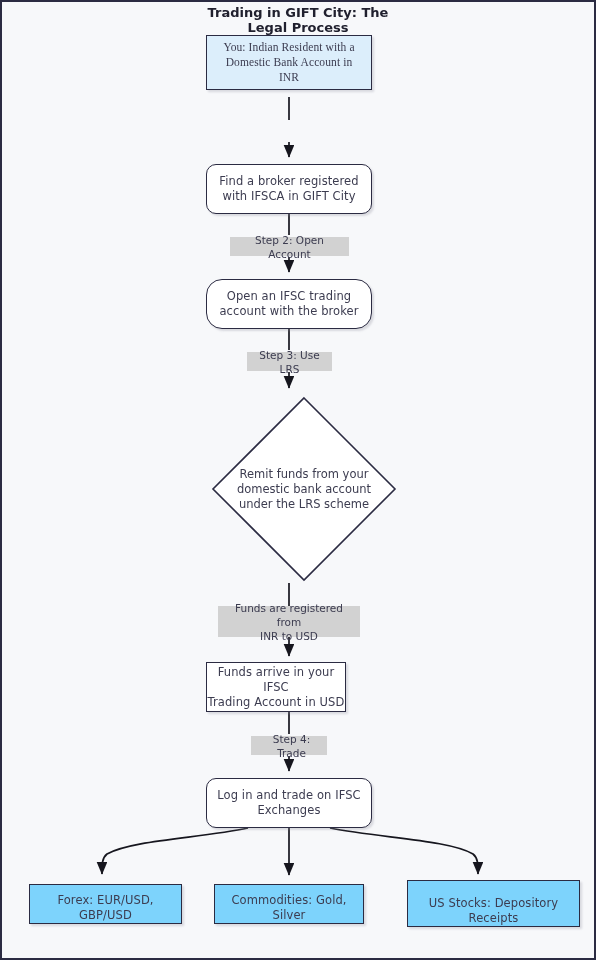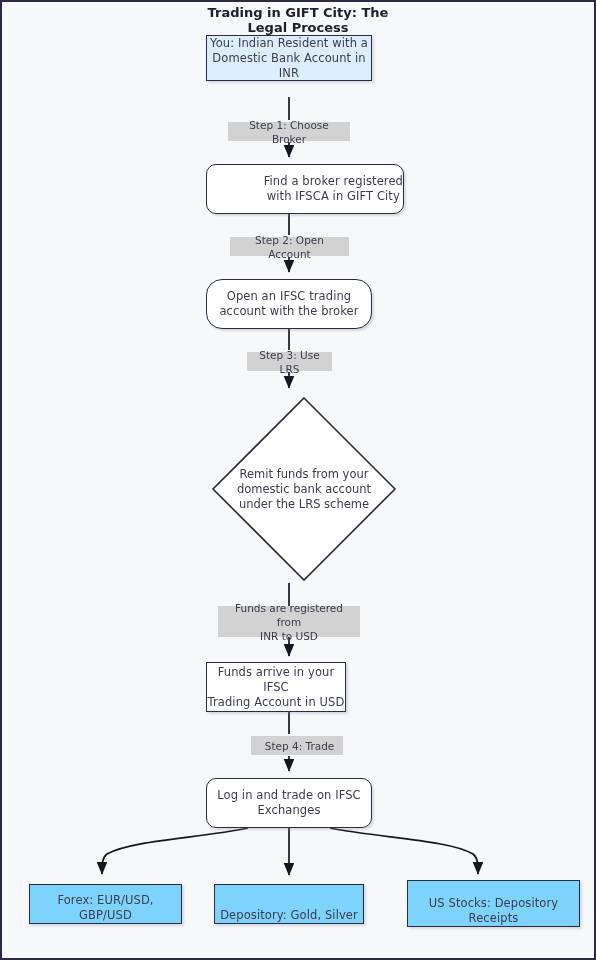--- a/index.html
+++ b/index.html
@@ -121,31 +121,28 @@
 
       <line x1="287" y1="710" x2="287" y2="732"></line>
       <line x1="287" y1="754" x2="287" y2="769" marker-end="url(#arrowhead)"></line>
 
       <path d="M246,826 C200,836 130,838 105,852 C100,856 100,862 100,872" marker-end="url(#arrowhead)"></path>
       <line x1="287" y1="826" x2="287" y2="873" marker-end="url(#arrowhead)"></line>
       <path d="M328,826 C378,836 448,838 471,852 C476,856 476,862 476,872" marker-end="url(#arrowhead)"></path>
     </g>
   </svg>
 
-  <div class="node rect-node blue-fill" style="left:204px; top:33px; width:166px; height:46px;">
+  <div class="node rect-node blue-fill" style="left:204px; top:33px; width:166px; height:55px;font-family:Liberation Serif, serif;">
     <span style="white-space:pre-line;">You: Indian Resident with a
 Domestic Bank Account in
 INR</span>
   </div>
 
-  <div class="edge-label" style="left:226px; top:120px; width:122px; height:19px;">
-    <span>Step 1: Choose Broker</span>
-  </div>
 
-  <div class="node rounded-node" style="left:204px; top:162px; width:198px; height:50px;justify-content:flex-end;">
+  <div class="node rounded-node" style="left:204px; top:162px; width:166px; height:50px;">
     <span style="white-space:pre-line;">Find a broker registered
 with IFSCA in GIFT City</span>
   </div>
 
   <div class="edge-label" style="left:228px; top:235px; width:119px; height:19px;">
     <span>Step 2: Open Account</span>
   </div>
 
   <div class="node rounded-node" style="left:204px; top:277px; width:166px; height:50px;border-radius:16px;">
     <span style="white-space:pre-line;">Open an IFSC trading
@@ -168,35 +165,35 @@
   <div class="edge-label" style="left:216px; top:604px; width:142px; height:31px;">
     <span>Funds are registered from
 INR to USD</span>
   </div>
 
   <div class="node rect-node" style="left:204px; top:660px; width:140px; height:50px;">
     <span style="white-space:pre-line;">Funds arrive in your IFSC
 Trading Account in USD</span>
   </div>
 
-  <div class="edge-label" style="left:249px; top:734px; width:92px; height:19px;padding-left:9px;">
+  <div class="edge-label" style="left:249px; top:734px; width:76px; height:19px;padding-left:9px;">
     <span>Step 4: Trade</span>
   </div>
 
   <div class="node rounded-node" style="left:204px; top:776px; width:166px; height:50px;">
     <span style="white-space:pre-line;">Log in and trade on IFSC
 Exchanges</span>
   </div>
 
   <div class="node rect-node green-fill" style="left:27px; top:882px; width:153px; height:40px;">
     <span style="white-space:pre-line;">Forex: EUR/USD, GBP/USD</span>
   </div>
 
   <div class="node rect-node green-fill" style="left:212px; top:882px; width:150px; height:40px;">
-    <span style="white-space:pre-line;">Depository: Gold, Silver</span>
+    <span style="white-space:pre-line;">Commodities: Gold, Silver</span>
   </div>
 
   <div class="node rect-node green-fill" style="left:405px; top:878px; width:173px; height:47px;">
     <span style="white-space:pre-line;">US Stocks: Depository
 Receipts</span>
   </div>
 
 </div>
 
 </body></html>

